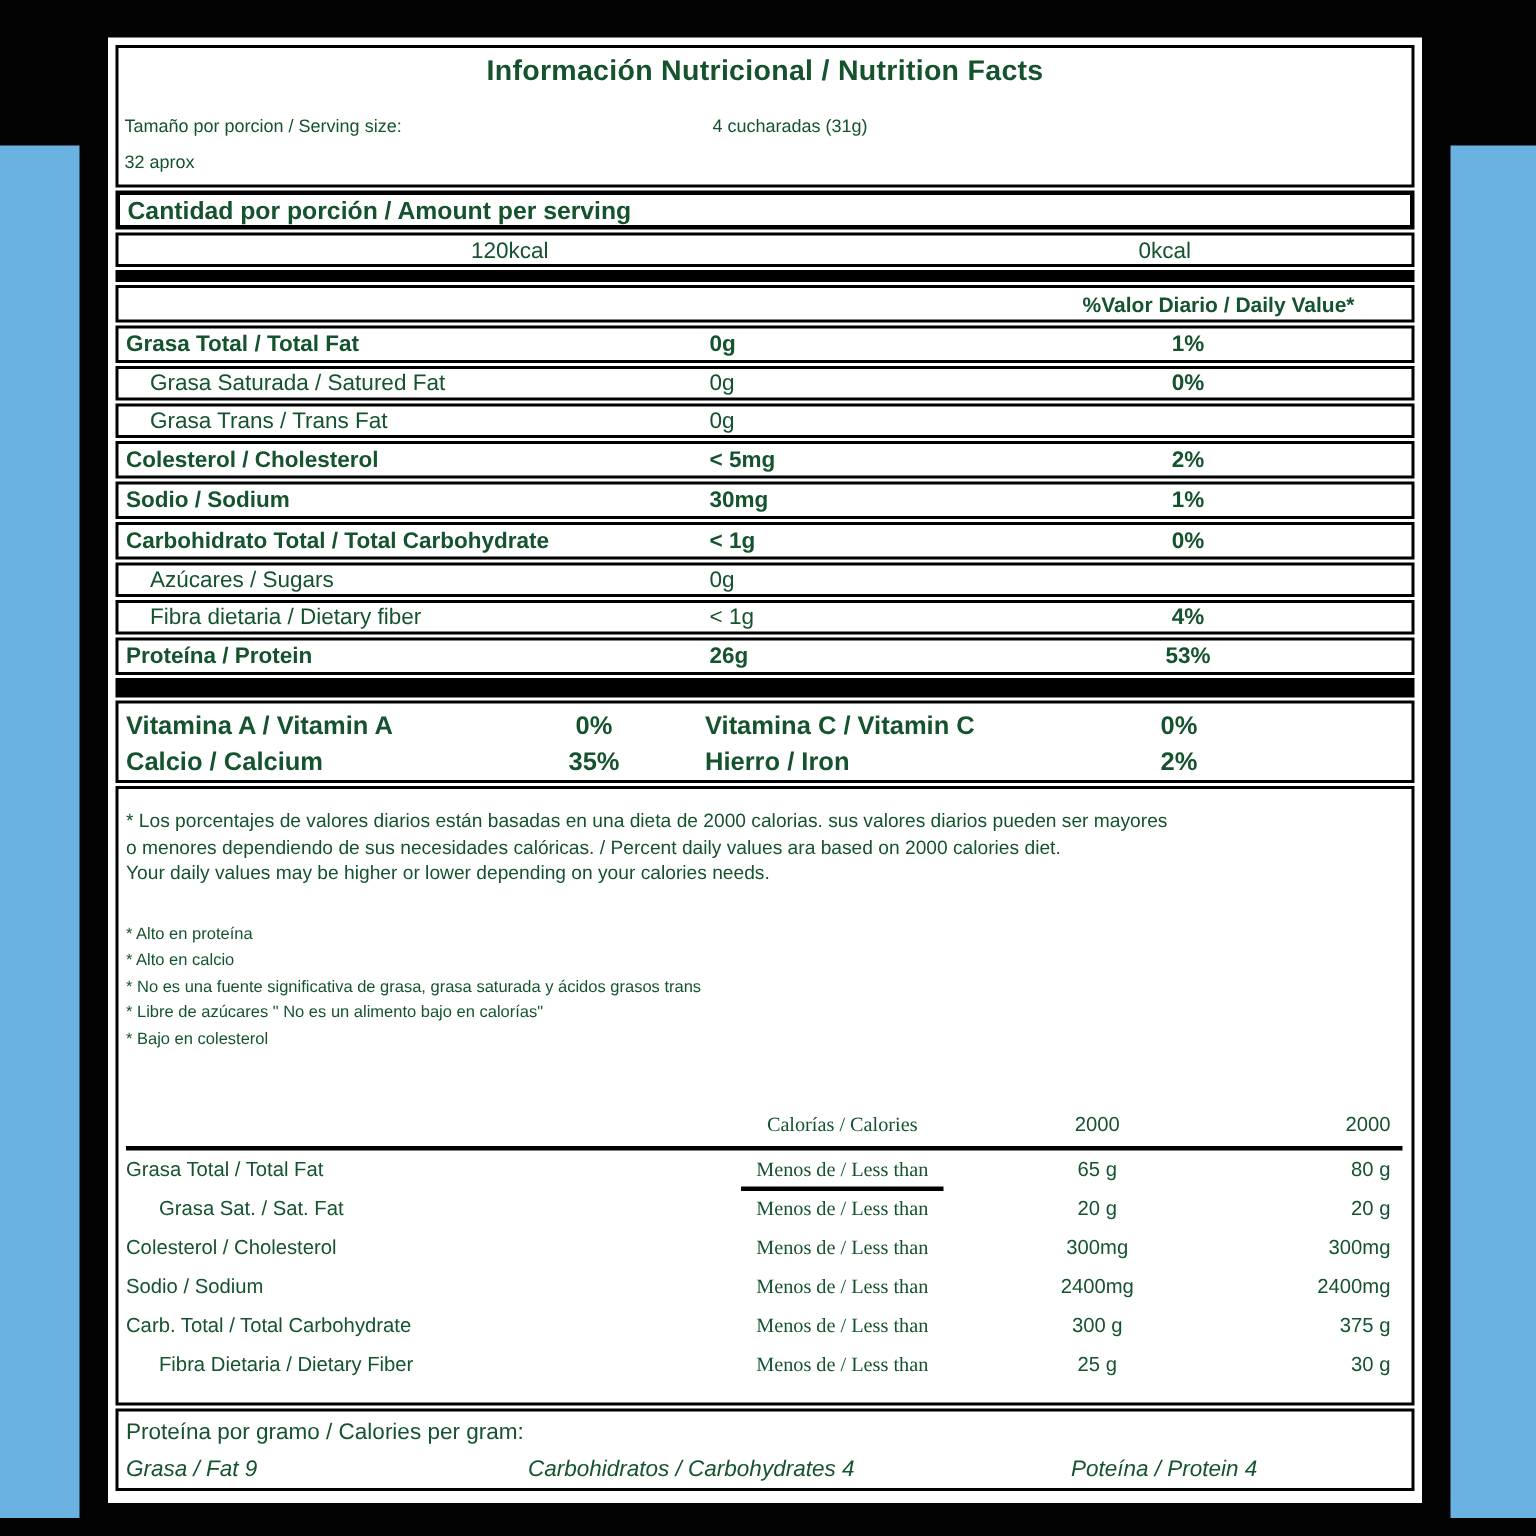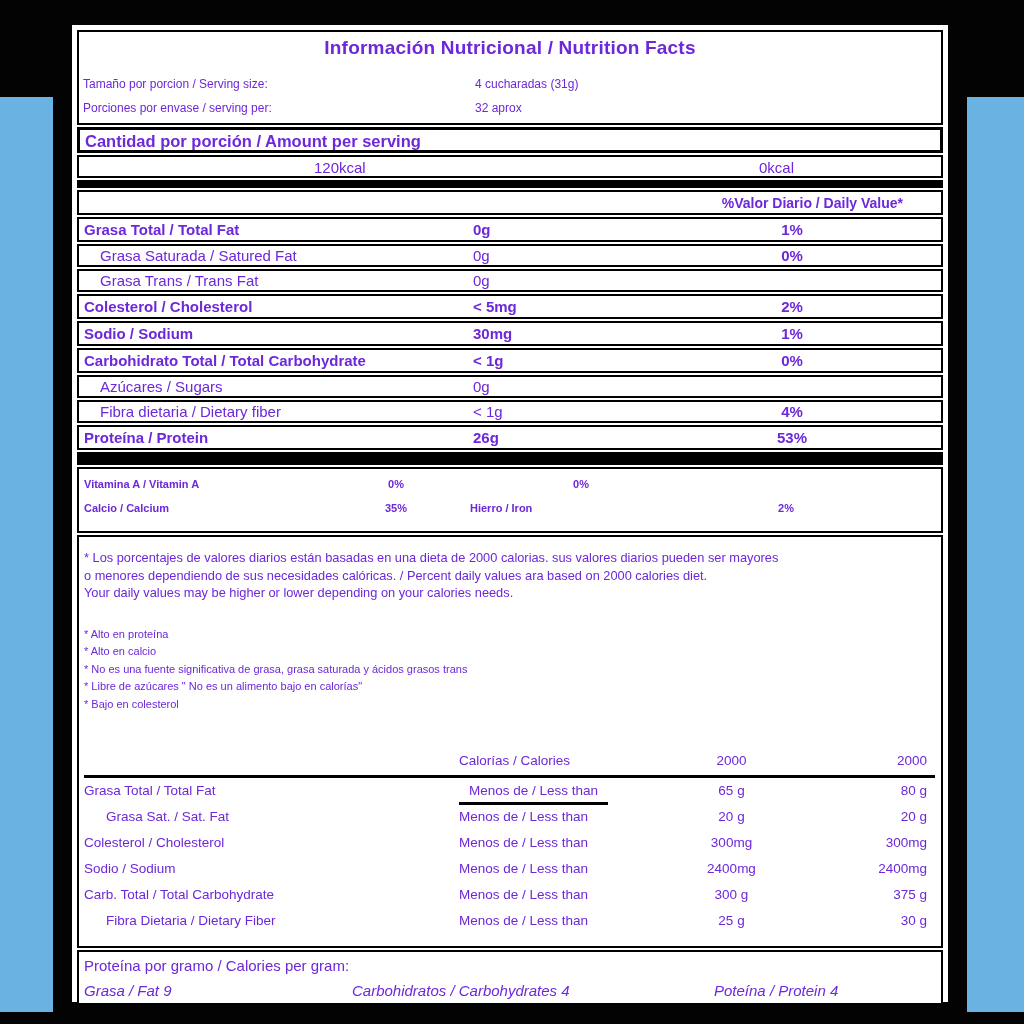--- a/index.html
+++ b/index.html
@@ -1,17 +1,17 @@
 <!DOCTYPE html>
 <html><head>
 <meta charset="utf-8">
 <style>
   html,body{margin:0;padding:0;background:#69b2e2;}
   .page{position:relative;width:1024px;height:1024px;background:#69b2e2;
-        font-family:"Liberation Sans",sans-serif;color:#6d28d9;overflow:hidden;}
+        font-family:"Liberation Sans",sans-serif;color:#14532d;overflow:hidden;}
   .band-top{position:absolute;left:0;top:0;width:1024px;height:97px;background:#030303;}
   .band-bottom{position:absolute;left:0;top:1012px;width:1024px;height:12px;background:#030303;}
   .frame{position:absolute;left:53px;top:0;width:914px;height:1012px;background:#030303;
          box-sizing:border-box;padding:25px 19px 10px 19px;}
   .rim{background:#ffffff;height:100%;box-sizing:border-box;padding:5px;}
   .content{height:100%;display:flex;flex-direction:column;gap:2px;background:#ffffff;}
   .box{border:2px solid #000;box-sizing:border-box;flex:0 0 auto;background:#fff;}
   .div8{height:8px;background:#000;flex:0 0 auto;}
   .div13{height:13px;background:#000;flex:0 0 auto;}
 
@@ -30,35 +30,35 @@
 
   
   .nrow{display:grid;grid-template-columns:389px 170px 1fr;font-size:15px;padding-left:5px;
         border:2px solid #000;box-sizing:border-box;background:#fff;flex:0 0 auto;
         height:23px;line-height:19px;}
   .nrow.bold{height:25px;line-height:21px;font-weight:bold;}
   .nname.ind{padding-left:16px;}
   .ndv{text-align:center;font-weight:bold;}
 
   
-  .vbox{height:66px;padding:3px 0 0 5px;font-weight:bold;font-size:11px;}
+  .vbox{height:55px;padding:3px 0 0 5px;font-weight:bold;font-size:17px;}
   .vrow{display:grid;grid-template-columns:262px 100px 270px 140px;height:24px;line-height:24px;}
   .vn2{padding-left:24px;}
   .vv{text-align:center;}
 
   
   .fbox{height:413px;padding:12px 6px 0 5px;font-size:12.8px;}
   .fline{line-height:17.5px;}
   .claims{margin-top:24px;font-size:11px;}
   .claims div{line-height:17.6px;}
   .rtable{margin-top:38px;font-size:13.5px;}
   .thead{display:grid;grid-template-columns:375px 205px 135px 1fr;height:24px;line-height:20px;
          border-bottom:3px solid #000;}
   .trow{display:grid;grid-template-columns:375px 205px 135px 1fr;height:26px;line-height:26px;}
-  .tc2{text-align:left;}
+  .tc2{text-align:center;font-family:Liberation Serif, serif;}
   .tc3{text-align:center;}
   .tc4{text-align:right;padding-right:8px;}
   .tind{padding-left:22px;}
   .menos-ul{display:inline-block;border-bottom:3px solid #000;padding:0 10px 0 10px;line-height:23px;}
 
   
   .cpg{height:55px;padding:3px 0 0 5px;font-size:15px;}
   .cpg-head{line-height:21px;}
   .cpg-row{display:grid;grid-template-columns:268px 362px 1fr;line-height:21px;margin-top:4px;font-style:italic;}
 </style>
@@ -74,21 +74,20 @@
       <div class="content">
 
         <div class="box hbox">
           <div class="title">Información Nutricional / Nutrition Facts</div>
           <div class="srows">
               <div class="srow">
                 <span>Tamaño por porcion / Serving size:</span>
                 <span>4 cucharadas (31g)</span>
               </div>
               <div class="srow">
-                <span>Porciones por envase / serving per:</span>
                 <span>32 aprox</span>
               </div>
             </div>
         </div>
 
         <div class="box cantidad">Cantidad por porción / Amount per serving</div>
 
         <div class="box calrow">
           <span class="b">Calorias / Calories</span>
           <span>120kcal</span>
@@ -137,20 +136,21 @@
               <span class="namt">26g</span>
               <span class="ndv">53%</span>
             </div></div>
 
         <div class="div13"></div>
 
         <div class="box vbox">
             <div class="vrow">
               <span class="vn1">Vitamina A  / Vitamin A</span>
               <span class="vv">0%</span>
+              <span class="vn2">Vitamina C  / Vitamin C</span>
               <span class="vv">0%</span>
             </div>
             <div class="vrow">
               <span class="vn1">Calcio / Calcium</span>
               <span class="vv">35%</span>
               <span class="vn2">Hierro / Iron</span>
               <span class="vv">2%</span>
             </div>
           </div>
 

